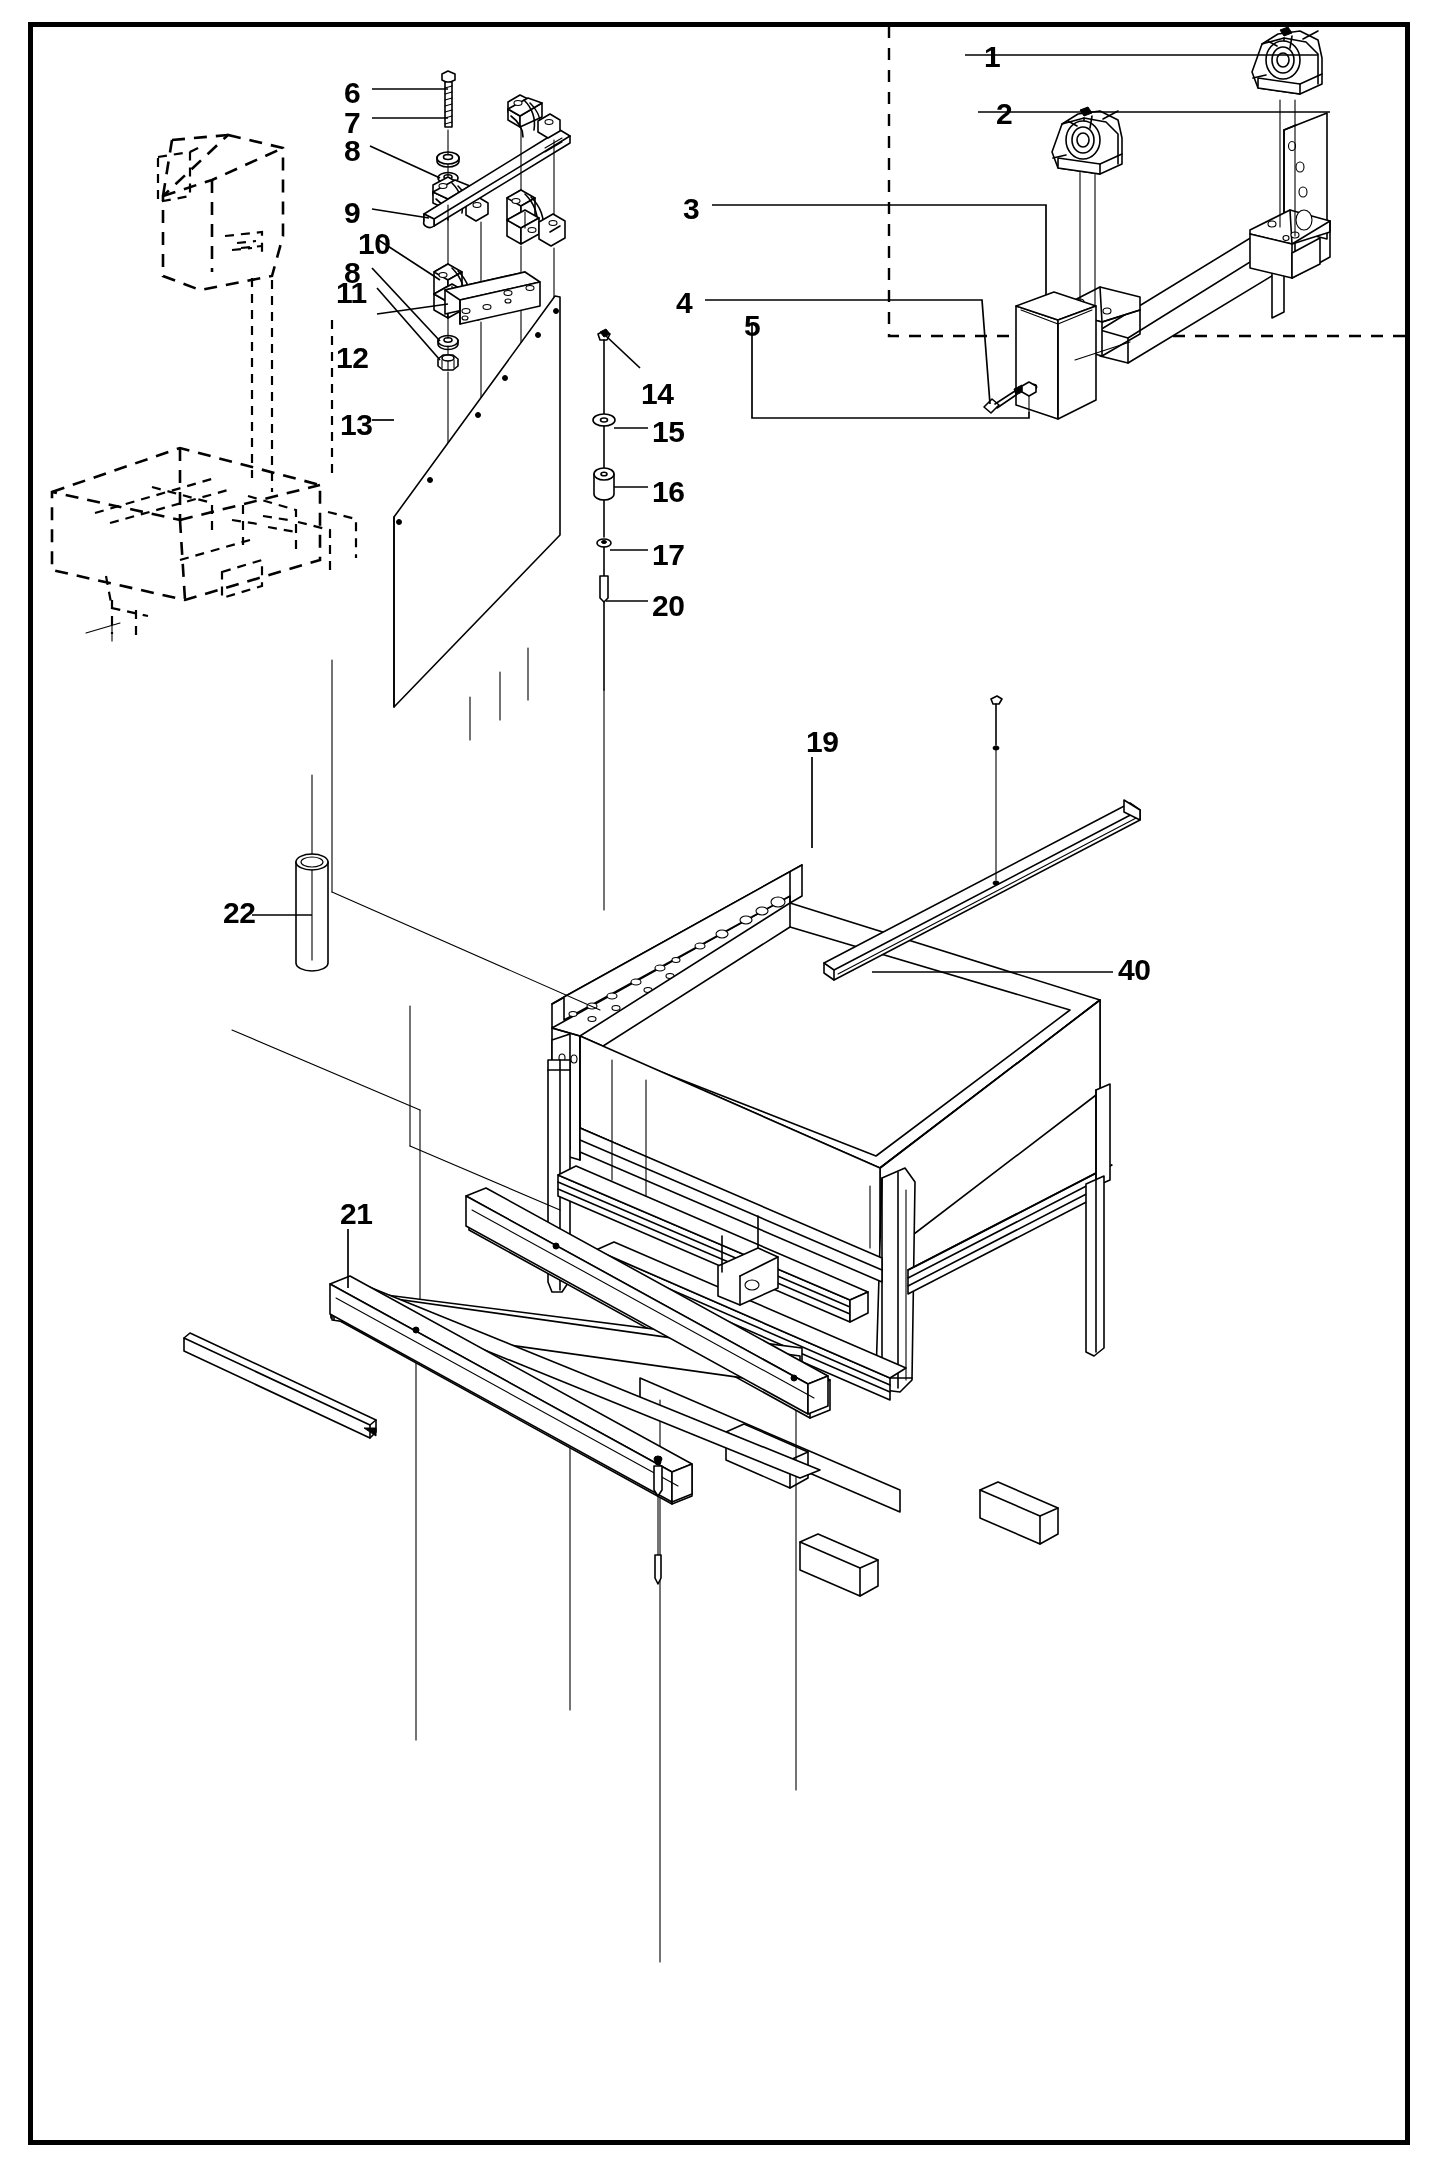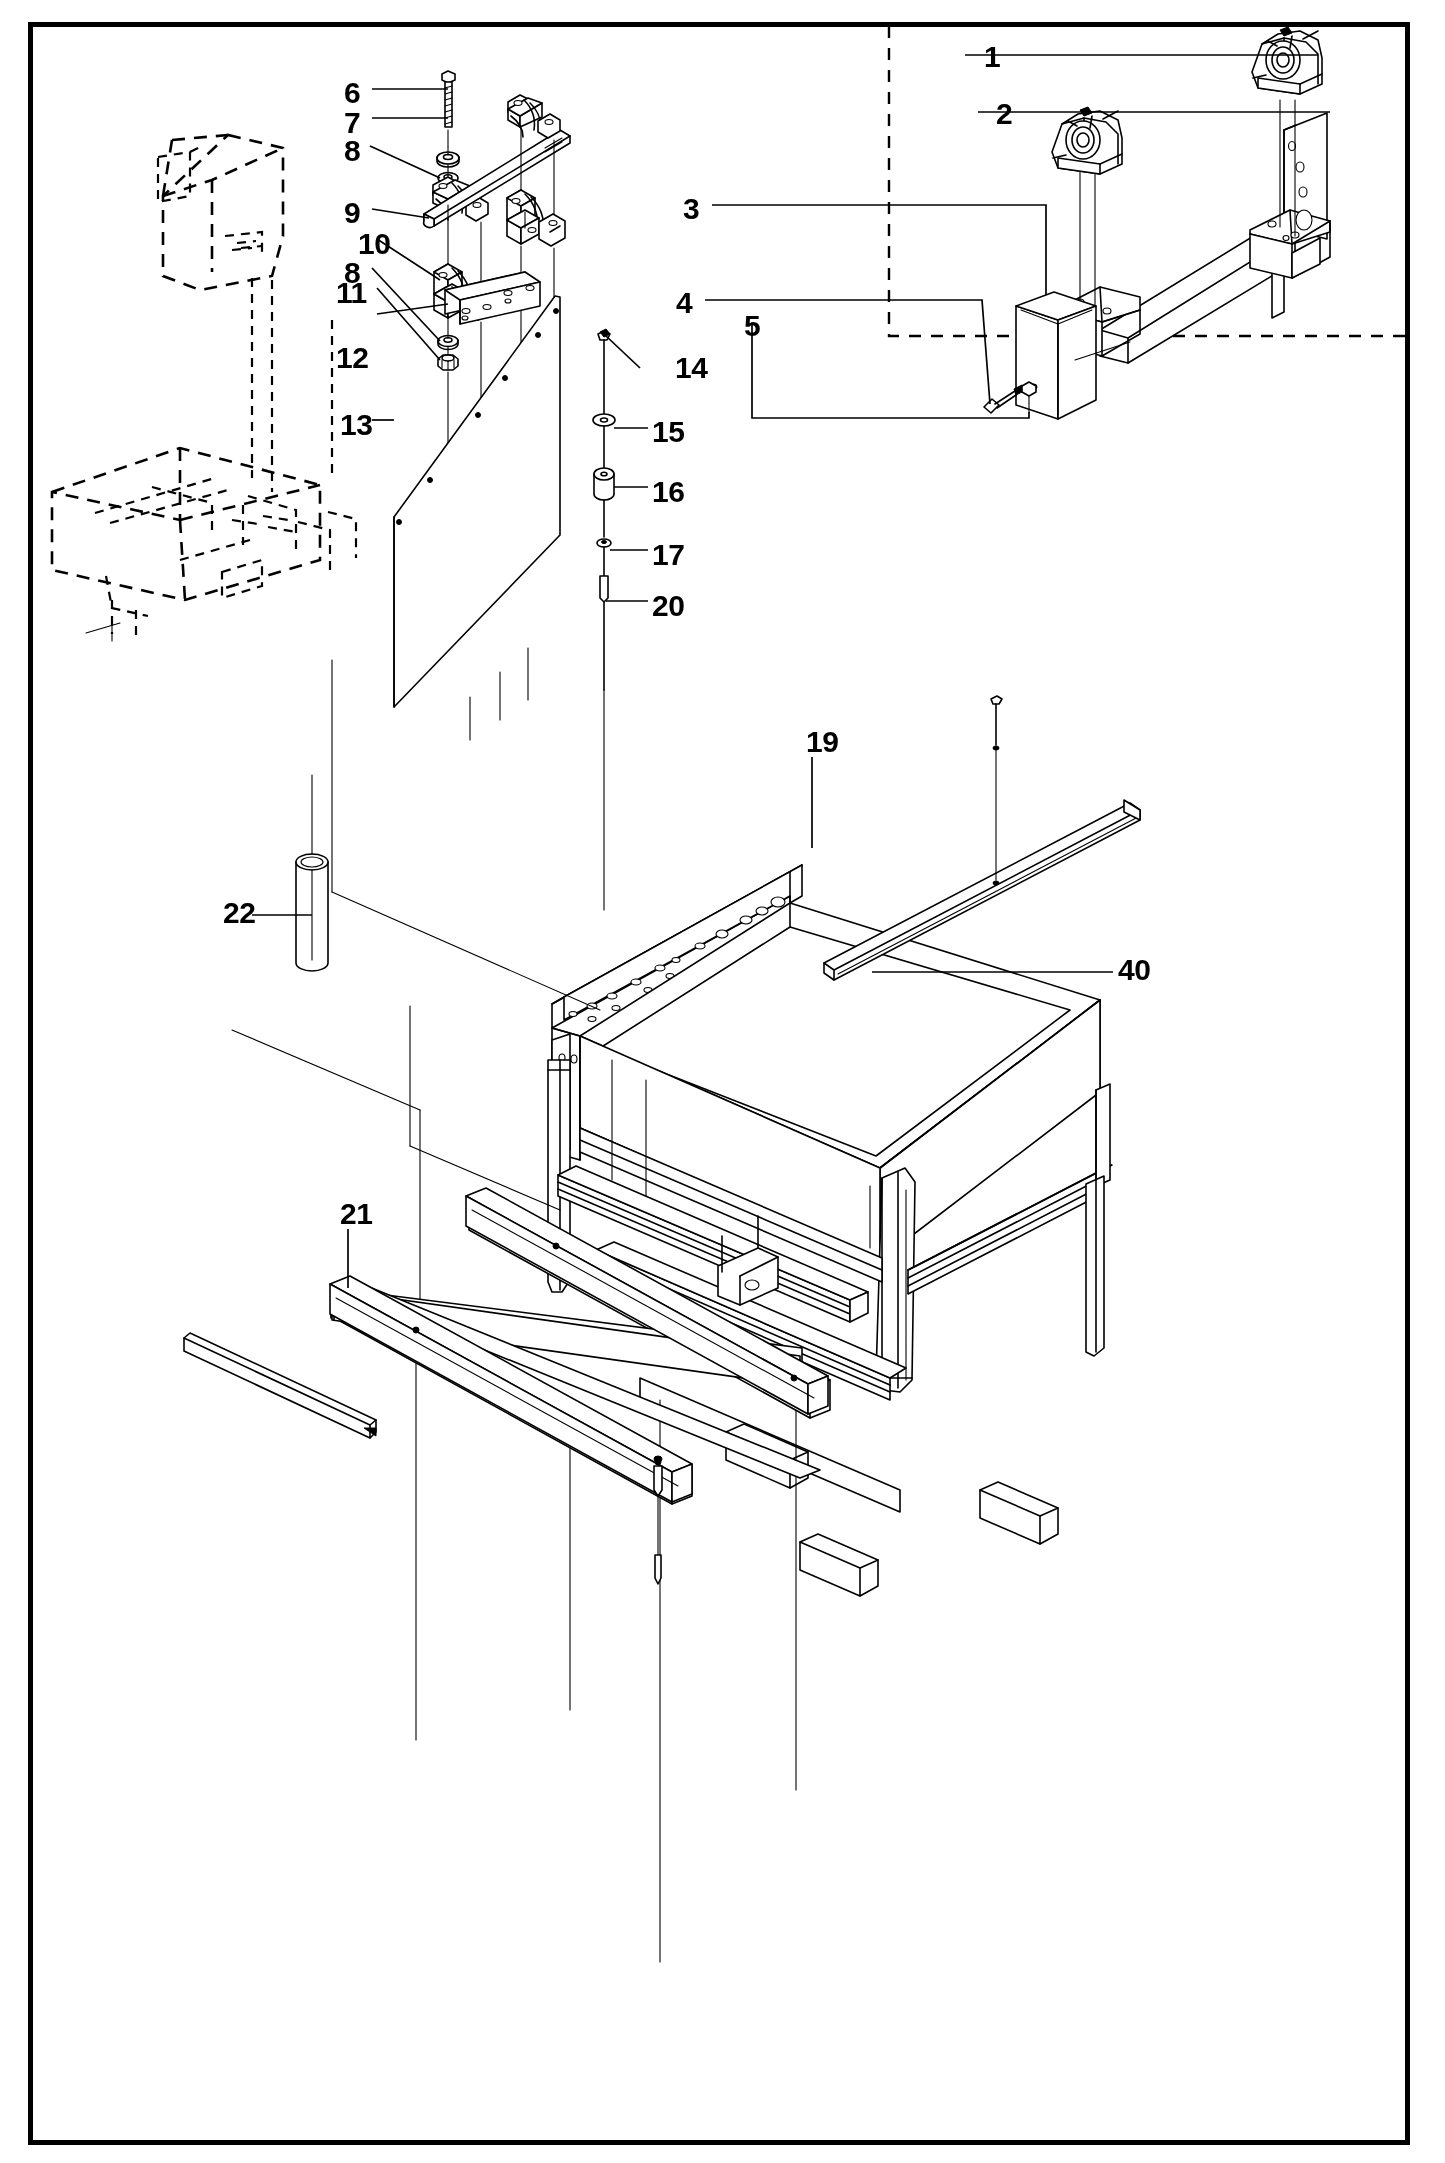--- a/index.html
+++ b/index.html
@@ -659,21 +659,21 @@
   <div class="callout-label" style="left:744px; top:311px;">5</div>
   <div class="callout-label" style="left:344px; top:78px;">6</div>
   <div class="callout-label" style="left:344px; top:108px;">7</div>
   <div class="callout-label" style="left:344px; top:136px;">8</div>
   <div class="callout-label" style="left:344px; top:198px;">9</div>
   <div class="callout-label" style="left:319px; top:229px;margin-left:39px;">10</div>
   <div class="callout-label" style="left:344px; top:258px;">8</div>
   <div class="callout-label" style="left:336px; top:278px;">11</div>
   <div class="callout-label" style="left:336px; top:304px;margin-top:39px;">12</div>
   <div class="callout-label" style="left:340px; top:410px;text-align:right;">13</div>
-  <div class="callout-label" style="left:641px; top:353px;margin-left:34px;">14</div>
+  <div class="callout-label" style="left:641px; top:379px;">14</div>
   <div class="callout-label" style="left:652px; top:417px;">15</div>
   <div class="callout-label" style="left:652px; top:477px;">16</div>
   <div class="callout-label" style="left:652px; top:540px;text-align:right;">17</div>
   <div class="callout-label" style="left:652px; top:591px;">20</div>
   <div class="callout-label" style="left:806px; top:727px;text-align:right;">19</div>
   <div class="callout-label" style="left:1118px; top:955px;">40</div>
   <div class="callout-label" style="left:340px; top:1199px;">21</div>
   <div class="callout-label" style="left:223px; top:898px;">22</div>
 
 </div>

